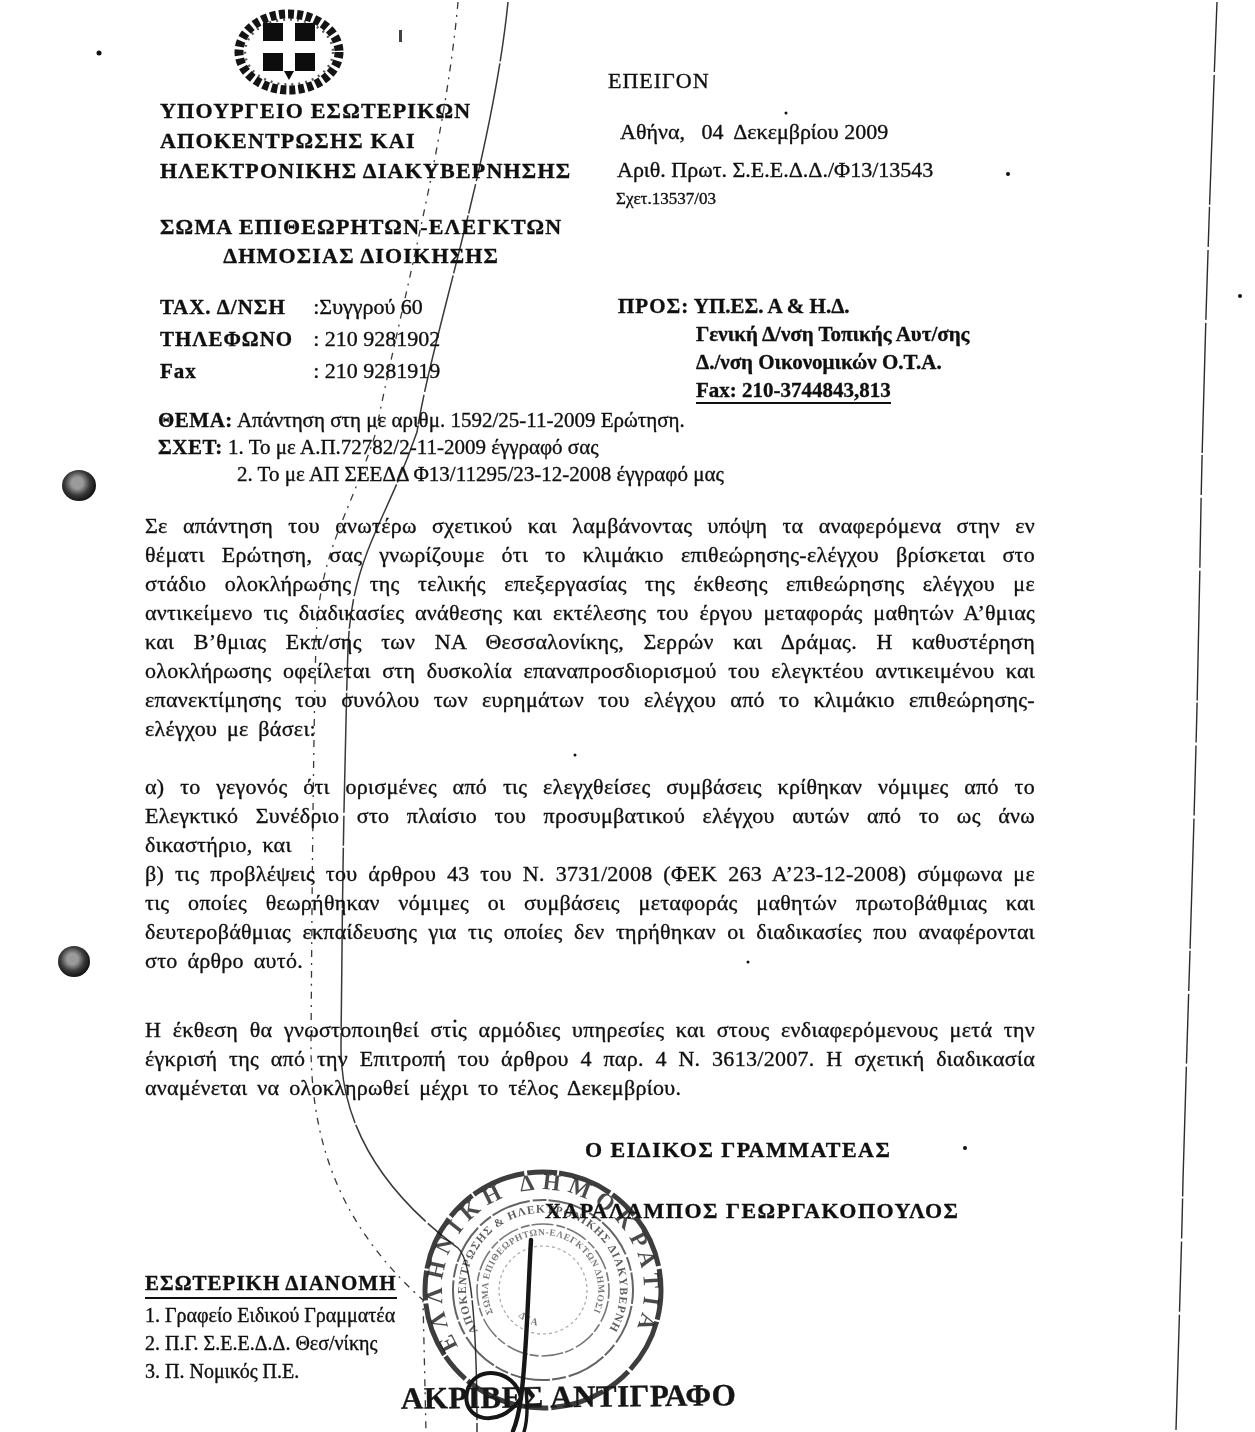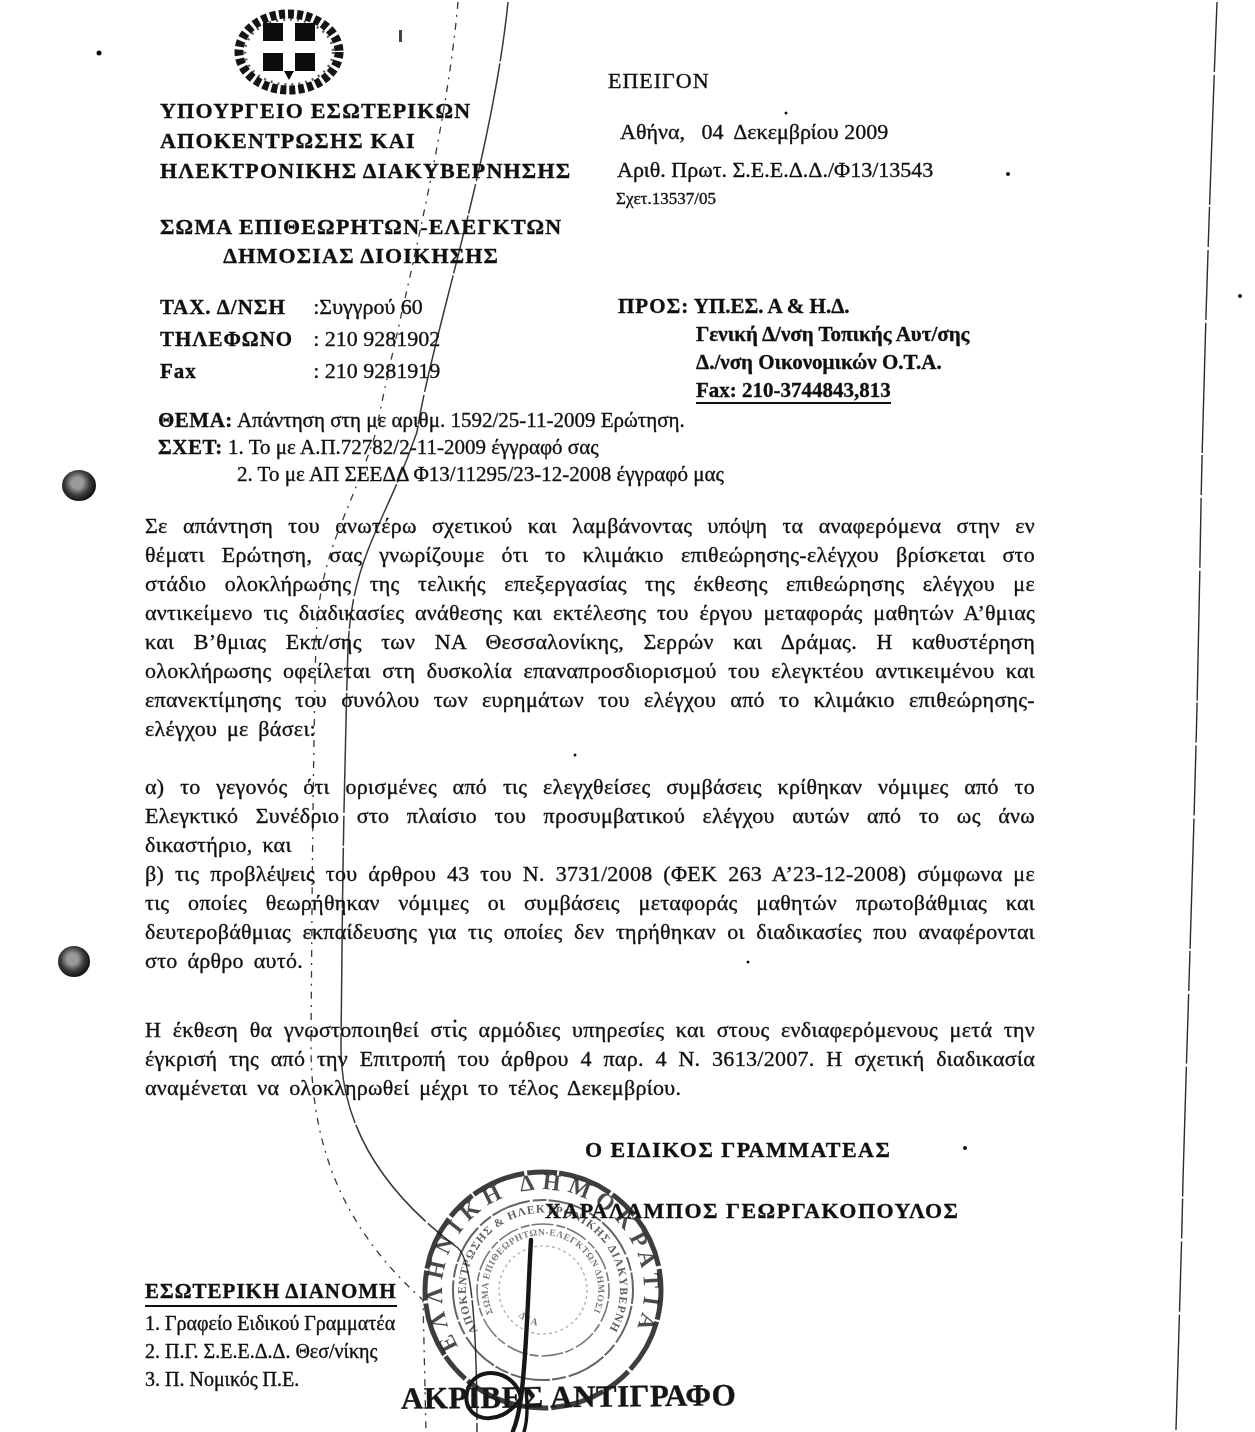--- a/index.html
+++ b/index.html
@@ -31,21 +31,21 @@
   .subject .lbl{font-weight:700;letter-spacing:0.5px;}
   .subject .ind2{margin-left:79px;}
   
   .bodytext{left:145px;top:511px;width:890px;font-size:22px;line-height:29px;text-align:justify;letter-spacing:0.3px;word-spacing:4px;}
   .bodytext p{margin:0;}
   .bodytext p.gap{margin-bottom:29px;}
   
   .sig-title{left:585px;top:1137px;font-size:22px;font-weight:700;letter-spacing:1.5px;}
   .sig-name{left:545px;top:1198px;font-size:22px;font-weight:700;letter-spacing:1.5px;}
   
-  .distribution{left:145px;top:1269px;font-size:20px;line-height:28px;margin-top:8px;}
+  .distribution{left:145px;top:1269px;font-size:20px;line-height:28px;}
   .distribution .head{font-size:21px;font-weight:700;letter-spacing:1px;border-bottom:2px solid currentColor;display:inline-block;margin-bottom:2px;}
   
   .cert{left:401px;top:1379px;font-size:31px;font-weight:700;letter-spacing:0.5px;transform:rotate(-0.6deg);color:#161616;}
   
   .hole{border-radius:50%;background:radial-gradient(circle at 45% 42%, #9a9a9a 0 22%, #3a3a3a 48%, #141414 70%);}
   .hole1{left:62px;top:470px;width:34px;height:31px;}
   .hole2{left:58px;top:946px;width:32px;height:31px;}
   svg{display:block;}
   .overlay{pointer-events:none;}
 </style>
@@ -71,21 +71,21 @@
     <div>ΗΛΕΚΤΡΟΝΙΚΗΣ ΔΙΑΚΥΒΕΡΝΗΣΗΣ</div>
   </div>
   <div class="abs agency">
     <div>ΣΩΜΑ ΕΠΙΘΕΩΡΗΤΩΝ-ΕΛΕΓΚΤΩΝ</div>
     <div>ΔΗΜΟΣΙΑΣ ΔΙΟΙΚΗΣΗΣ</div>
   </div>
 
   <div class="abs urgency">ΕΠΕΙΓΟΝ</div>
   <div class="abs dateline">Αθήνα,   04  Δεκεμβρίου 2009</div>
   <div class="abs protocol">Αριθ. Πρωτ. Σ.Ε.Ε.Δ.Δ./Φ13/13543</div>
-  <div class="abs relatedref">Σχετ.13537/05</div>
+  <div class="abs relatedref">Σχετ.13537/03</div>
 
   <div class="abs contact">
     <div>
       <span class="lbl">ΤΑΧ. Δ/ΝΣΗ</span>
       <span class="val">:Συγγρού 60</span>
     </div>
     <div>
       <span class="lbl">ΤΗΛΕΦΩΝΟ</span>
       <span class="val">: 210 9281902</span>
     </div>

